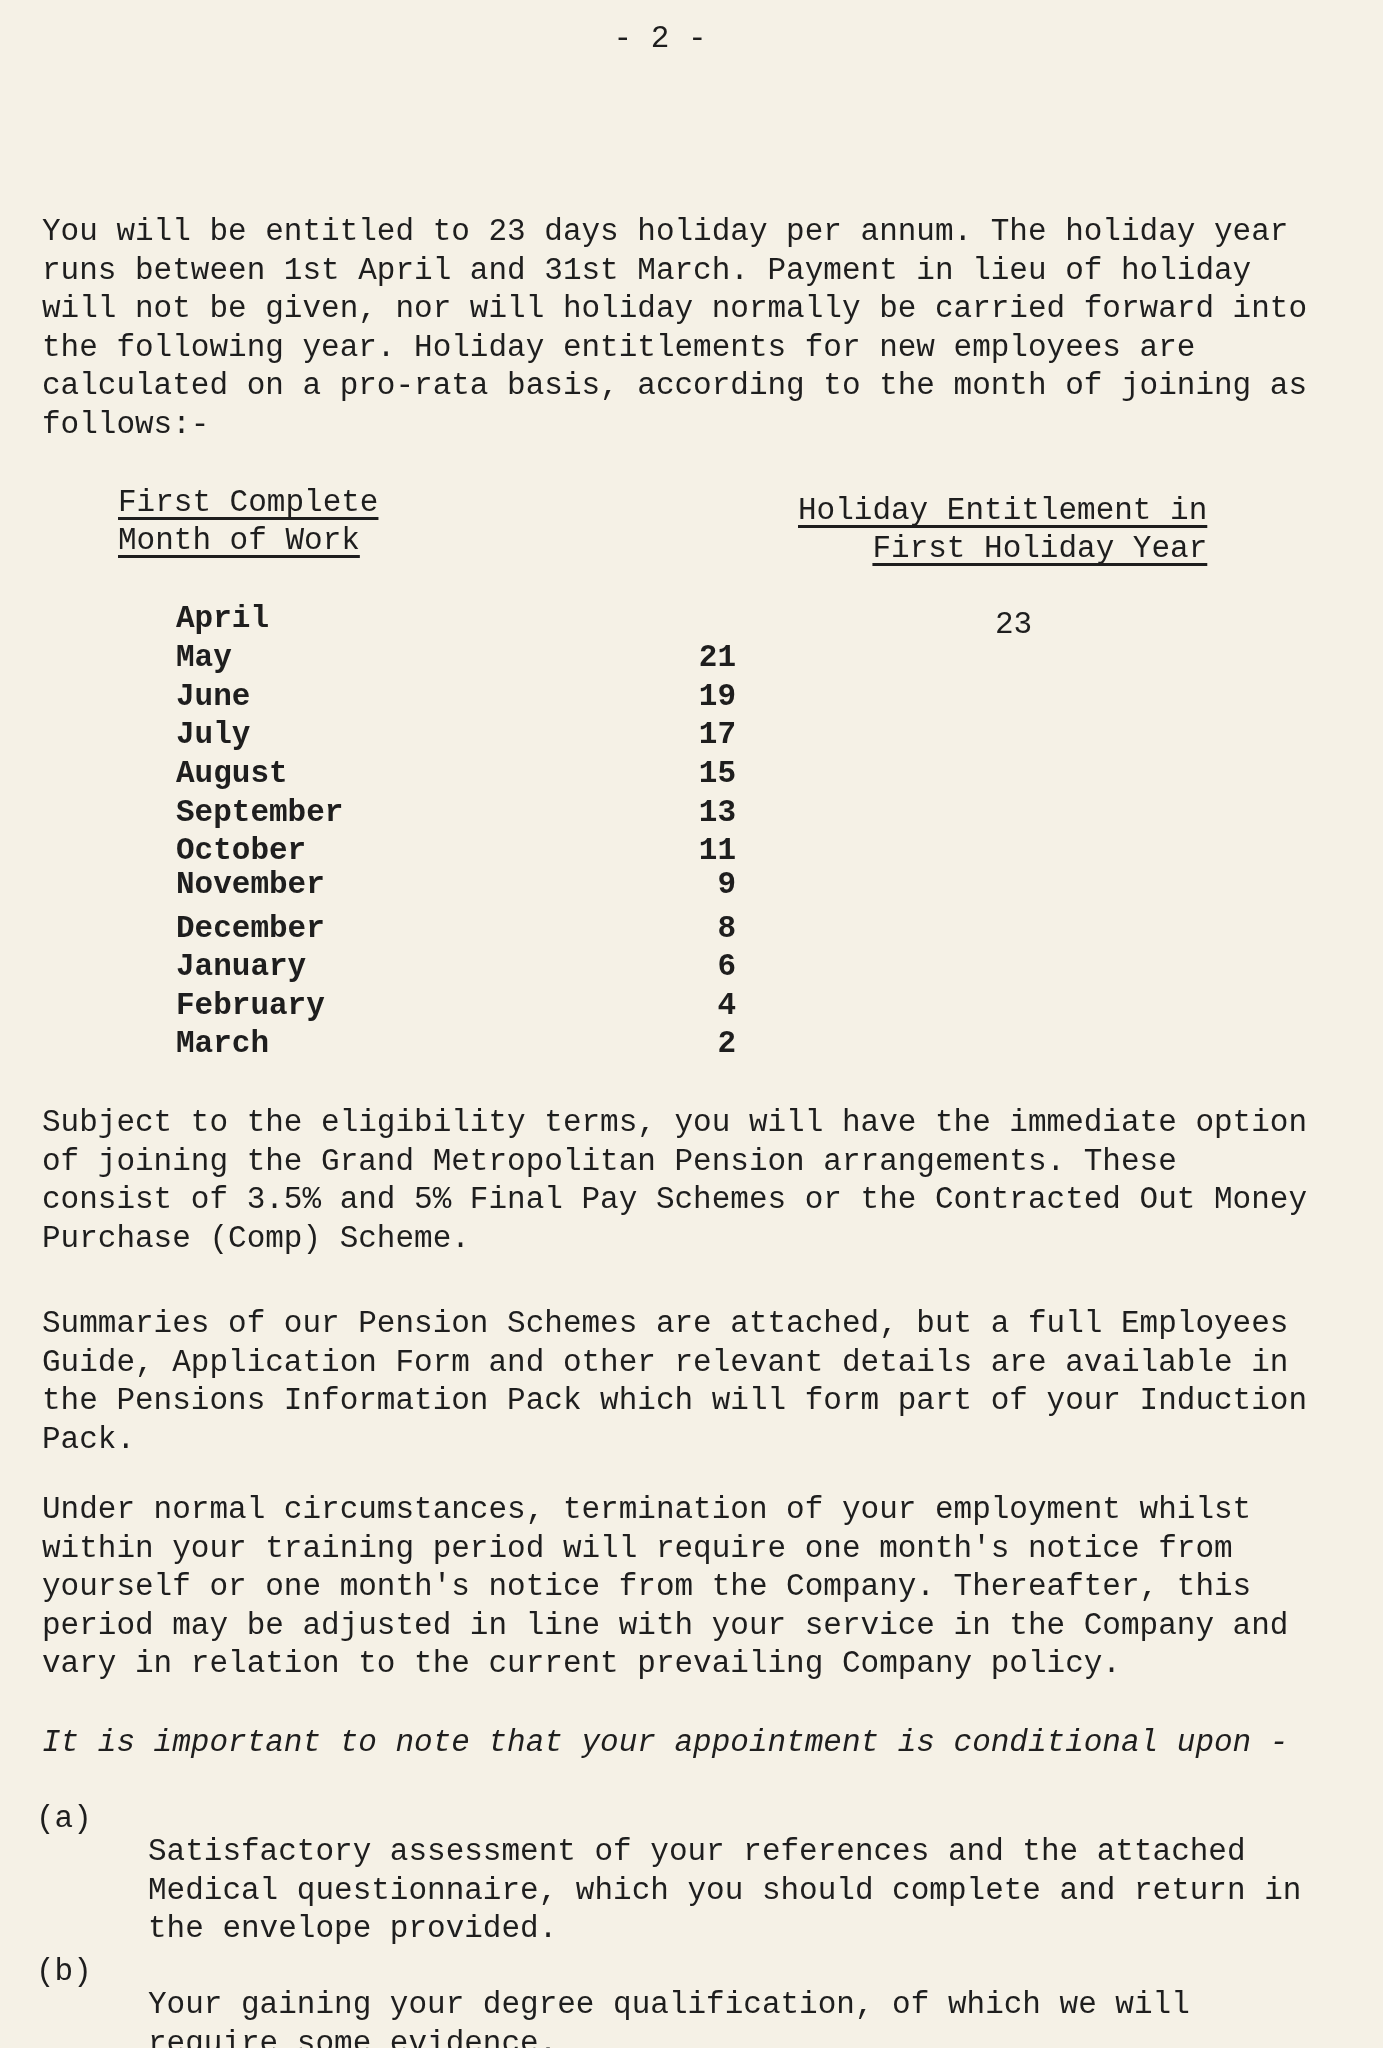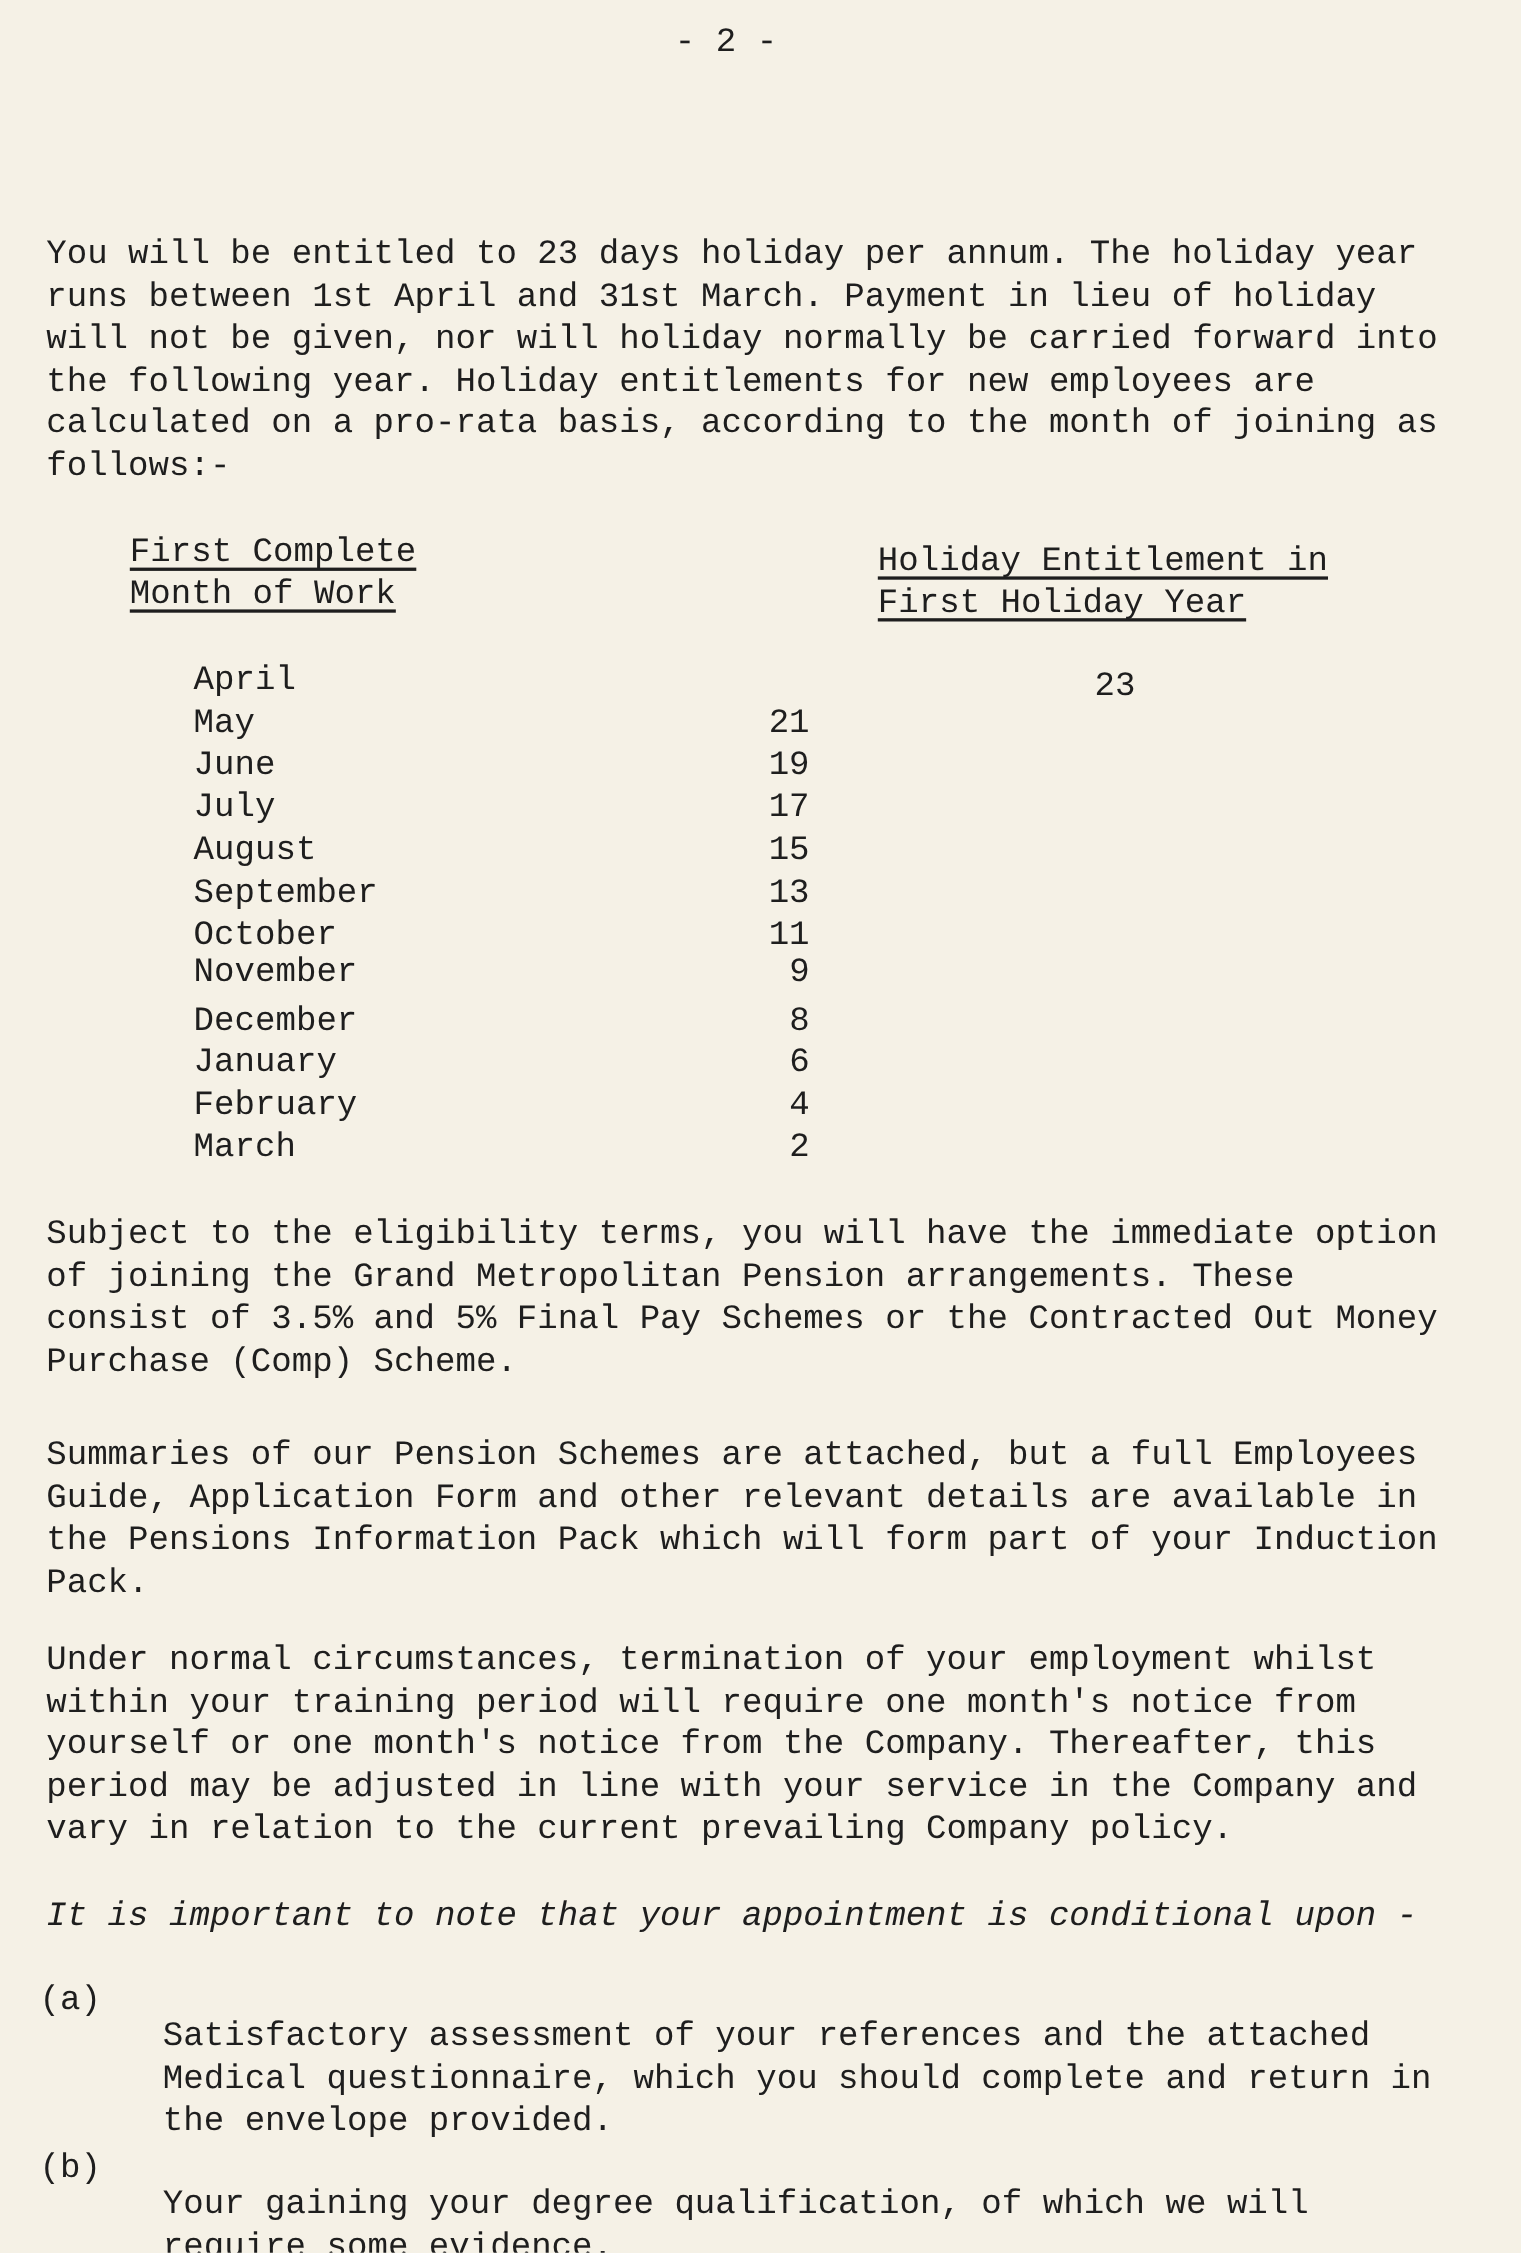--- a/index.html
+++ b/index.html
@@ -15,24 +15,24 @@
     }
     .page-number {
       position: absolute; top: 20px; left: 0; width: 1320px;
       text-align: center;
     }
     .para {
       position: absolute; left: 42px; width: 1330px;
       margin: 0; white-space: pre-line;
     }
     #p1 { top: 213px; }
-    .th { position: absolute; text-decoration: underline; text-underline-offset: 6px; text-align: left; line-height: 38px; }
+    .th { position: absolute; text-decoration: underline; text-underline-offset: 6px; text-align: right; line-height: 38px; }
     #th-month { left: 118px; top: 484px; text-align: left; text-decoration: underline; }
     #th-ent { left: 798px; top: 492px; }
-    .row { position: absolute; left: 176px; width: 560px; height: 38.5px; }
+    .row { position: absolute; left: 176px; width: 560px; height: 38.5px; font-weight: bold; }
     .row .m { position: absolute; left: 0; }
     .row .v { position: absolute; right: 0; text-align: right; }
     #apr-val { position: absolute; left: 995px; top: 606px; }
     #p2 { top: 1104px; }
     #p3 { top: 1305px; }
     #p4 { top: 1491px; }
     #p5 { top: 1724px; font-style: italic; }
     .item { position: absolute; left: 36px; width: 1340px; }
     .item .lbl { position: absolute; left: 0; }
     .item .txt { position: absolute; left: 112px; width: 1230px; white-space: pre-line; margin-top: 33px; }

